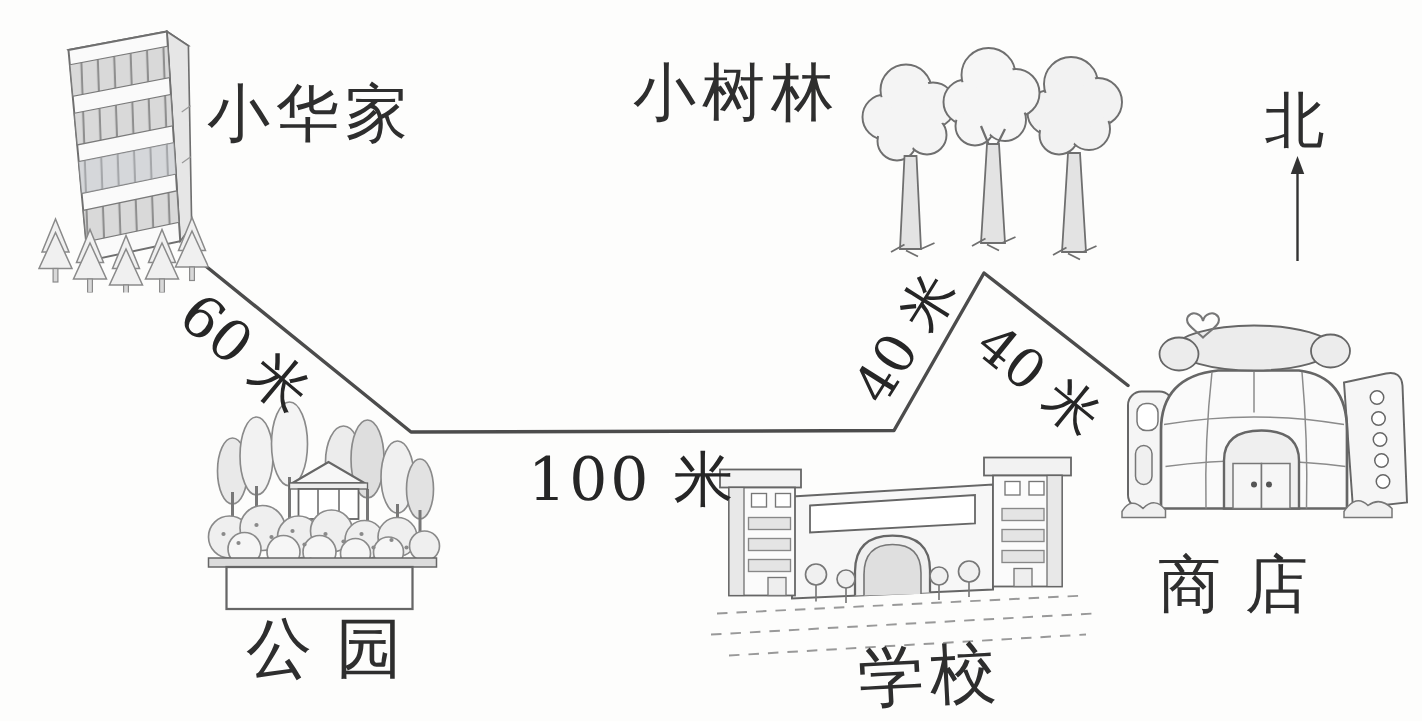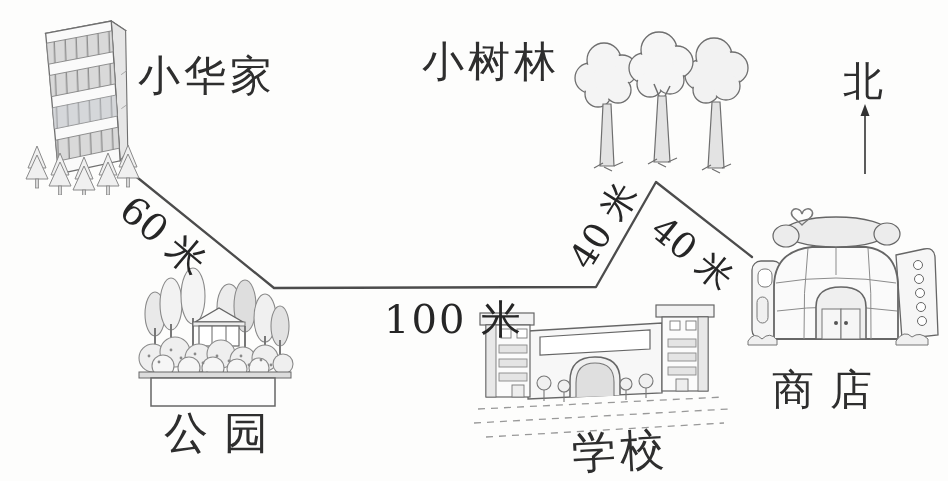--- a/index.html
+++ b/index.html
@@ -279,19 +279,19 @@
   <div class="lbl big" style="left:164px;top:410px;font-size:44px;letter-spacing:16px;">公园</div>
 
   <div class="lbl big" style="left:572px;top:428px;font-size:44px;letter-spacing:4px;transform:rotate(-3deg);">学校</div>
 
   <div class="lbl big" style="left:772px;top:368px;font-size:42px;letter-spacing:16px;">商店</div>
 
   <div class="lbl" style="left:843px;top:60px;font-size:40px;">北</div>
 
   <div class="dist rot" style="left:163px;top:236px;transform:translate(-50%,-50%) rotate(40deg);">60 米</div>
 
-  <div class="dist" style="left:352px;top:292px;font-size:40px;letter-spacing:2px;margin-left:32px;">100 米</div>
+  <div class="dist" style="left:352px;top:292px;font-size:40px;letter-spacing:2px;">100 米</div>
 
   <div class="dist rot" style="left:604px;top:226px;font-size:36px;transform:translate(-50%,-50%) rotate(-58deg);">40 米</div>
 
   <div class="dist rot" style="left:692px;top:254px;font-size:36px;transform:translate(-50%,-50%) rotate(39deg);">40 米</div>
 
 </div>
 
 </body></html>

